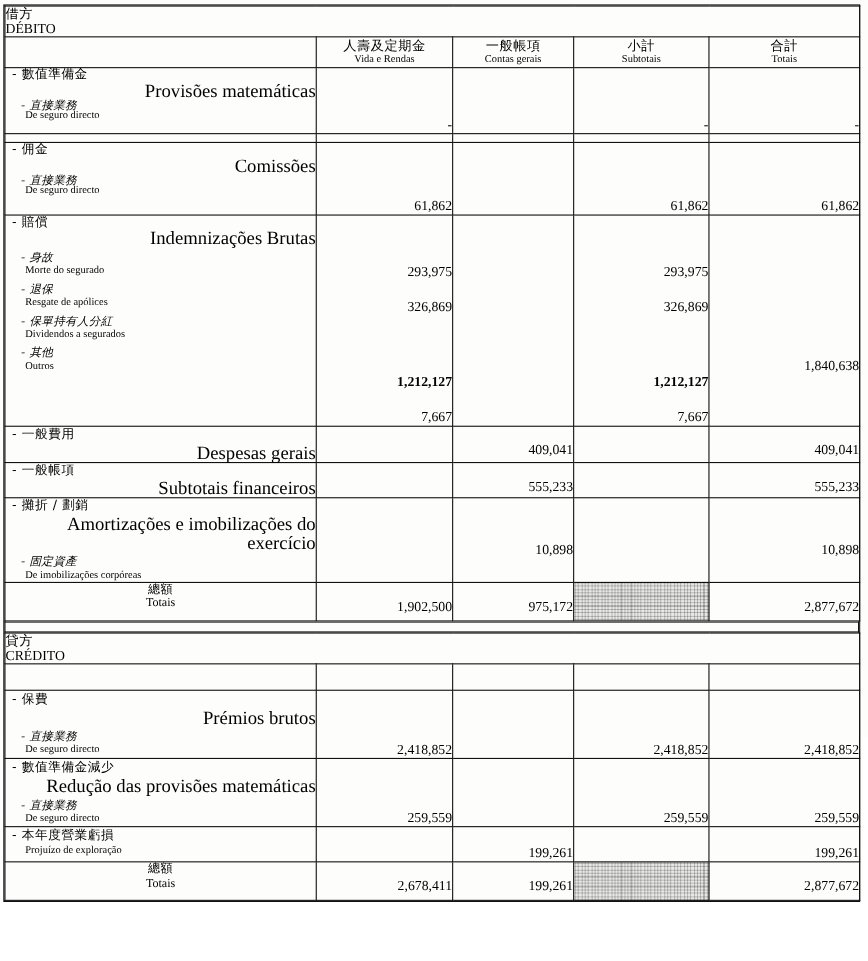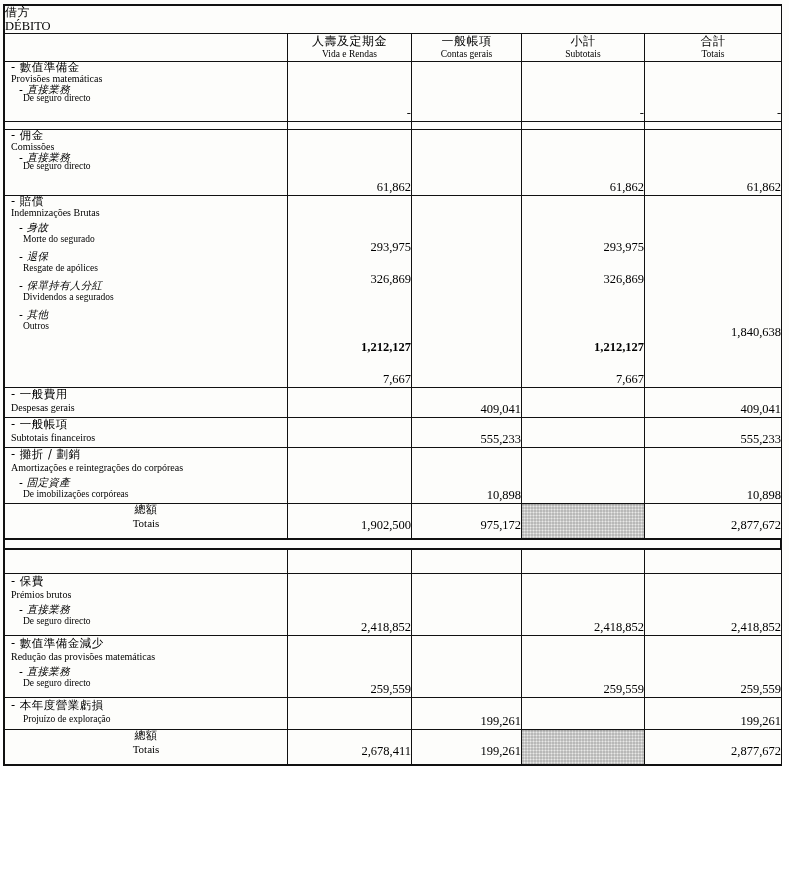--- a/index.html
+++ b/index.html
@@ -76,21 +76,21 @@
     line-height: 1.25;
   }
   .hdr-cjk { font-size: 12px; }
   .hdr-pt { font-size: 9.5px; font-style: normal; }
 
   .lbl {
     padding: 0 0 0 6px;
     line-height: 1.0;
   }
   .lbl-l1-cjk { font-size: 11.5px; }
-  .lbl-l1-pt  { font-size: 10px; }
+  .lbl-l1-pt  { font-size: 17px; text-align: right; }
   .lbl-l2-cjk { font-size: 10.5px; padding-left: 14px; }
   .lbl-l2-pt  { font-size: 9.5px; padding-left: 18px; }
 
   .num {
     text-align: right;
     padding: 0 7px 0 0;
     font-size: 12.5px;
     font-family: "Liberation Serif", serif;
     white-space: nowrap;
   }
@@ -289,21 +289,21 @@
           <td class="num"></td>
           <td class="num">
             <div style="height:14px"></div>
               <div>555,233</div>
           </td>
         </tr>
 
         <tr>
           <td>
             <div class="lbl lbl-l1-cjk cjk" style="margin-top:1px">- 攤折 / 劃銷</div>
-            <div class="lbl lbl-l1-pt pt" style="margin-top:2px">Amortizações e reintegrações do corpóreas</div>
+            <div class="lbl lbl-l1-pt pt" style="margin-top:2px">Amortizações e imobilizações do exercício</div>
             <div class="lbl lbl-l2-cjk cjk-sm" style="margin-top:4px">- 固定資產</div>
             <div class="lbl lbl-l2-pt pt" style="margin-top:3px">De imobilizações corpóreas</div>
           </td>
           <td class="num"></td>
           <td class="num">
             <div style="height:40px"></div>
               <div>10,898</div>
           </td>
           <td class="num"></td>
           <td class="num">
@@ -345,20 +345,26 @@
     <table class="grid">
       <colgroup>
         <col class="c-label">
           <col class="c-life">
           <col class="c-gen">
           <col class="c-sub">
           <col class="c-tot">
       </colgroup>
       <tbody>
         <tr>
+          <td class="sect-head" colspan="5">
+            <div class="cjk sect-cjk">貸方</div>
+            <div class="pt sect-pt">CRÉDITO</div>
+          </td>
+        </tr>
+        <tr>
           <td style="height:23px"></td>
           <td></td>
           <td></td>
           <td></td>
           <td></td>
         </tr>
 
         <tr>
           <td class="nb-bot">
             <div class="lbl lbl-l1-cjk cjk" style="margin-top:2px">- 保費</div>

